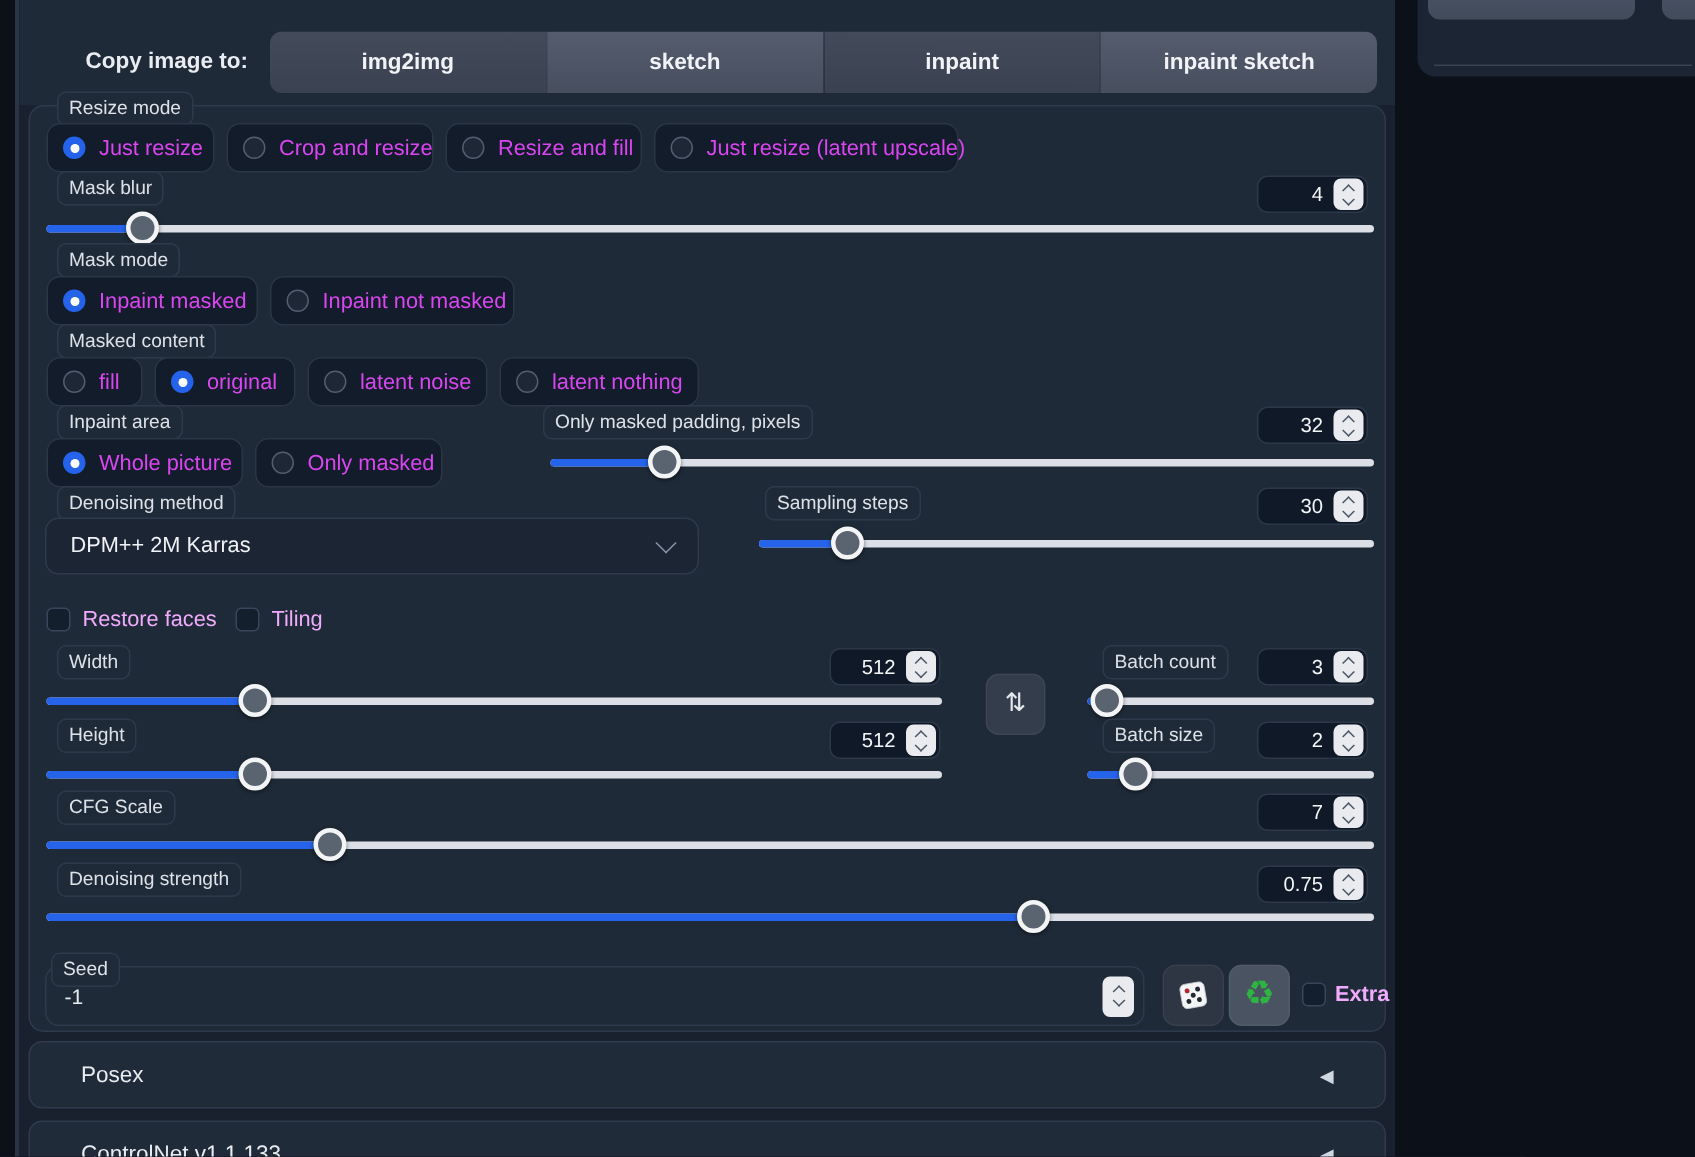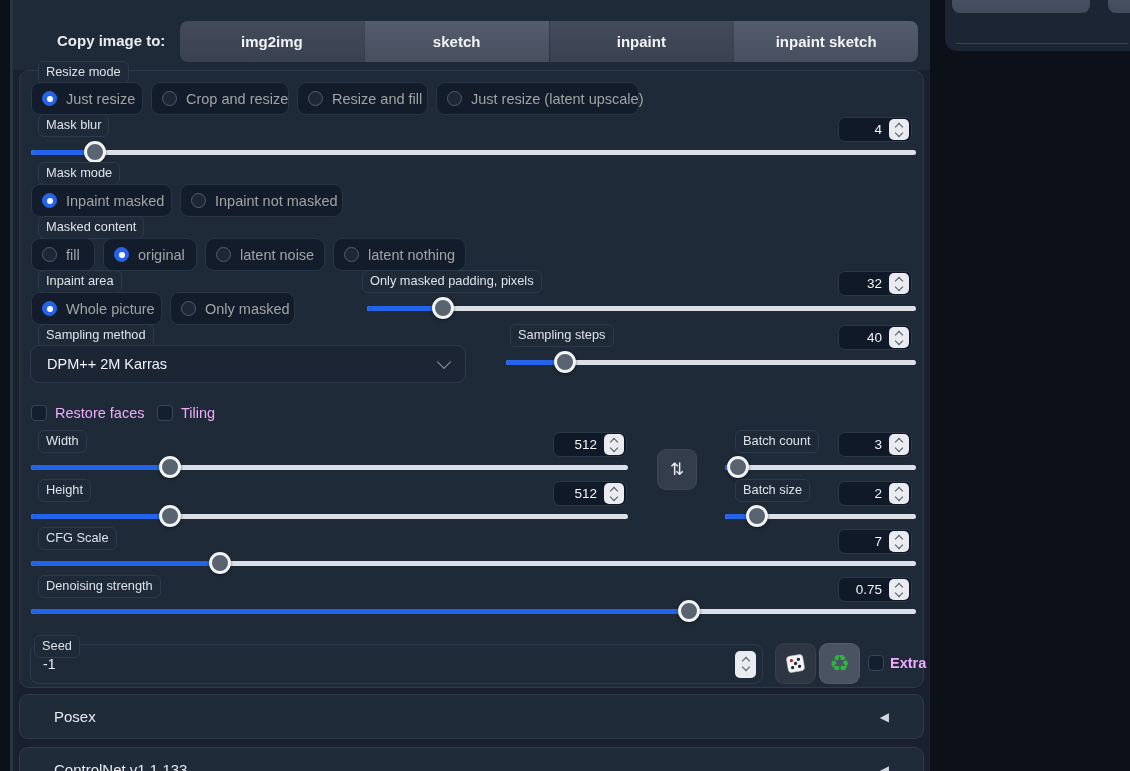--- a/index.html
+++ b/index.html
@@ -40,21 +40,21 @@
   .copy-btn.dark{background:linear-gradient(#434b5a,#3a4150);}
   .copy-btn.light{background:linear-gradient(#545c6d,#474f5f);}
 
   
   .chip{position:absolute;box-sizing:border-box;height:33px;background:#121c2b;border:1px solid #2a3545;
         border-radius:9px;display:flex;align-items:center;gap:9px;padding:0 10px;cursor:pointer;}
   .rb{position:relative;width:15px;height:15px;border-radius:50%;background:#1d2735;
       border:1.5px solid #525d6d;box-sizing:border-box;flex:none;}
   .rb.on{background:#2563eb;border-color:#2563eb;}
   .rb.on::after{content:"";position:absolute;inset:3.5px;background:#fff;border-radius:50%;}
-  .rlbl{font-size:14.5px;font-weight:500;color:#a3a3a3;white-space:nowrap;}
+  .rlbl{font-size:14.5px;font-weight:500;color:#d946ef;white-space:nowrap;}
 
   
   .ckbox{position:absolute;width:16px;height:16px;box-sizing:border-box;background:#141f2d;
          border:1.5px solid #39455a;border-radius:4px;cursor:pointer;}
   .cklbl{position:absolute;font-size:14.5px;font-weight:500;color:#f0abfc;white-space:nowrap;}
 
   
   .slider{position:absolute;height:21px;cursor:pointer;}
   .track{position:absolute;left:0;right:0;top:8px;height:5px;border-radius:3px;background:#dcdfe5;}
   .fill{position:absolute;left:0;top:0;bottom:0;background:#2563eb;border-radius:3px;}
@@ -196,24 +196,24 @@
     <span class="rb on"></span>
     <span class="rlbl">Whole picture</span>
   </div>
   <div class="slider" style="left:367px;top:298px;width:549px;">
     <div class="track">
         <div class="fill" style="width:76px;"></div>
       </div>
     <div class="knob" style="left:76px;"></div>
   </div>
 
-  <div class="taglbl" style="left:38px;top:324px;">Sampling method</div>
+  <div class="taglbl" style="left:38px;top:324px;">Denoising method</div>
   <div class="taglbl" style="left:510px;top:324px;">Sampling steps</div>
   <div class="numbox" style="left:838px;top:325px;">
-    <span class="numval">40</span>
+    <span class="numval">30</span>
     <span class="spin">
         <i class="cu"></i>
         <i class="cd"></i>
       </span>
   </div>
   <div class="abs dropdown">
     <span class="ddtext">DPM++ 2M Karras</span>
     <span class="ddcaret"></span>
   </div>
   <div class="slider" style="left:506px;top:352px;width:410px;">

